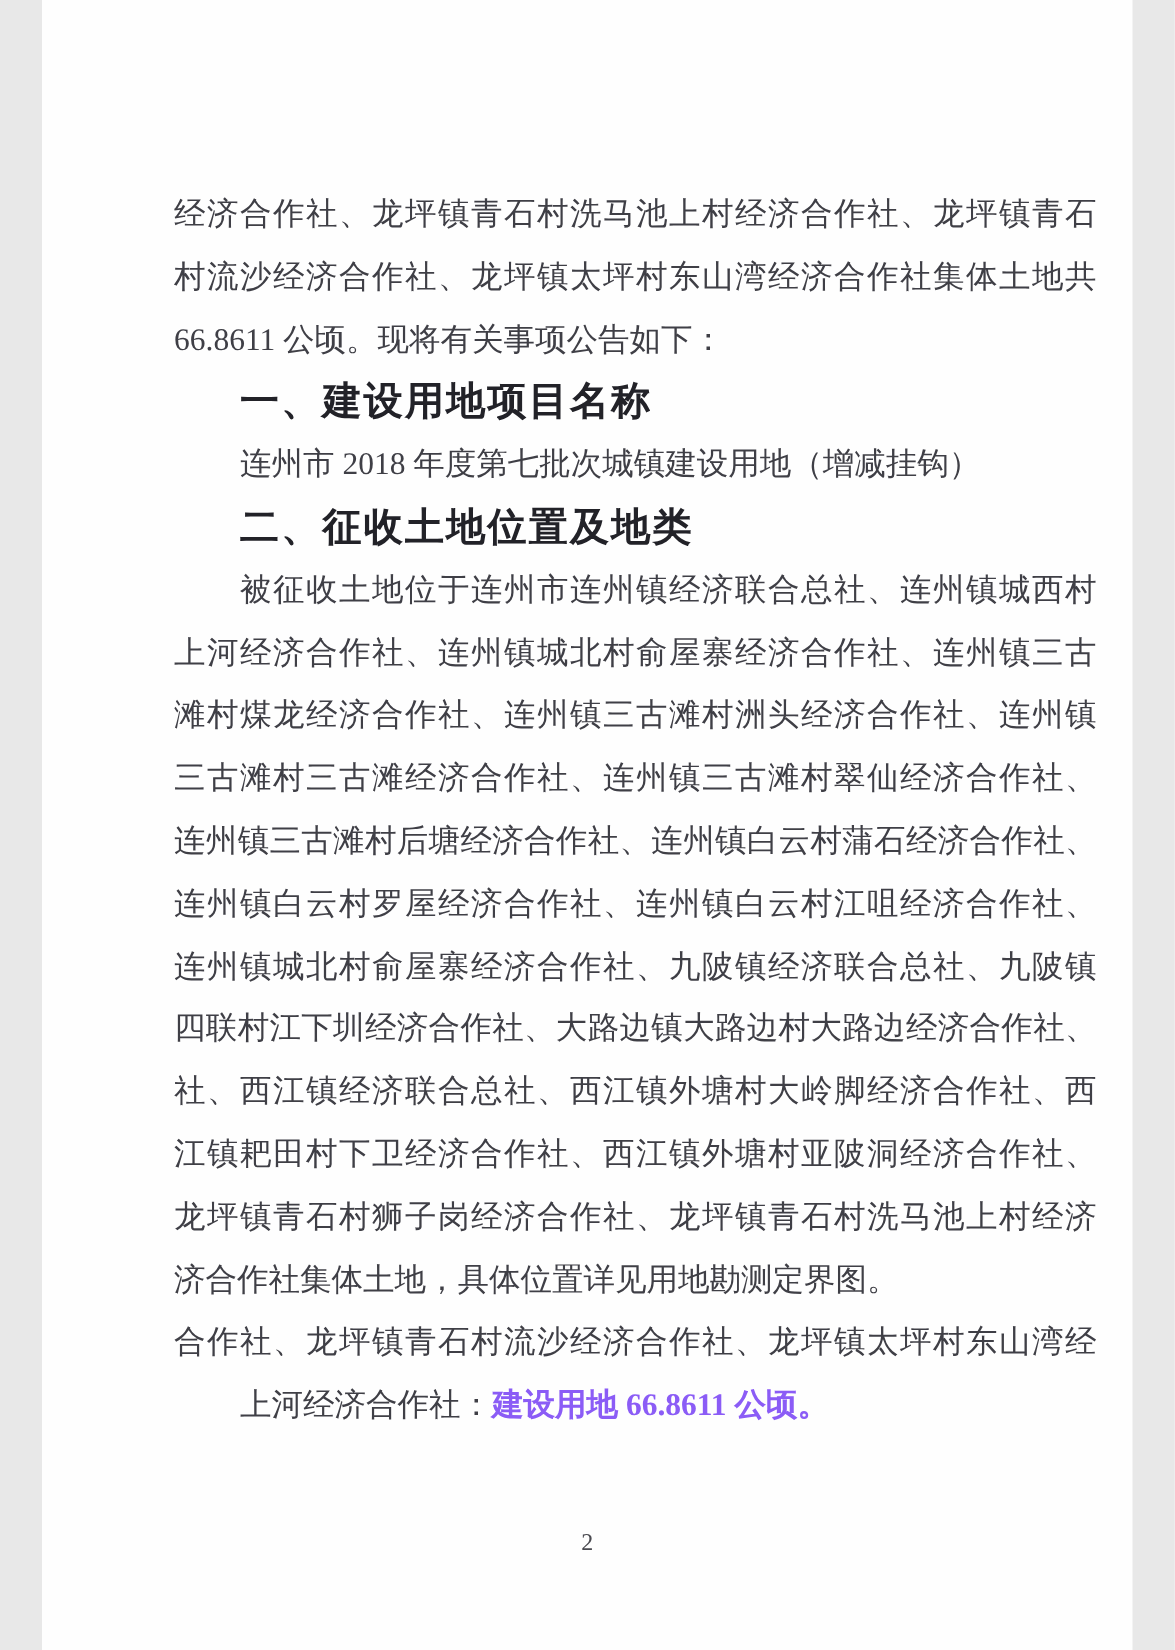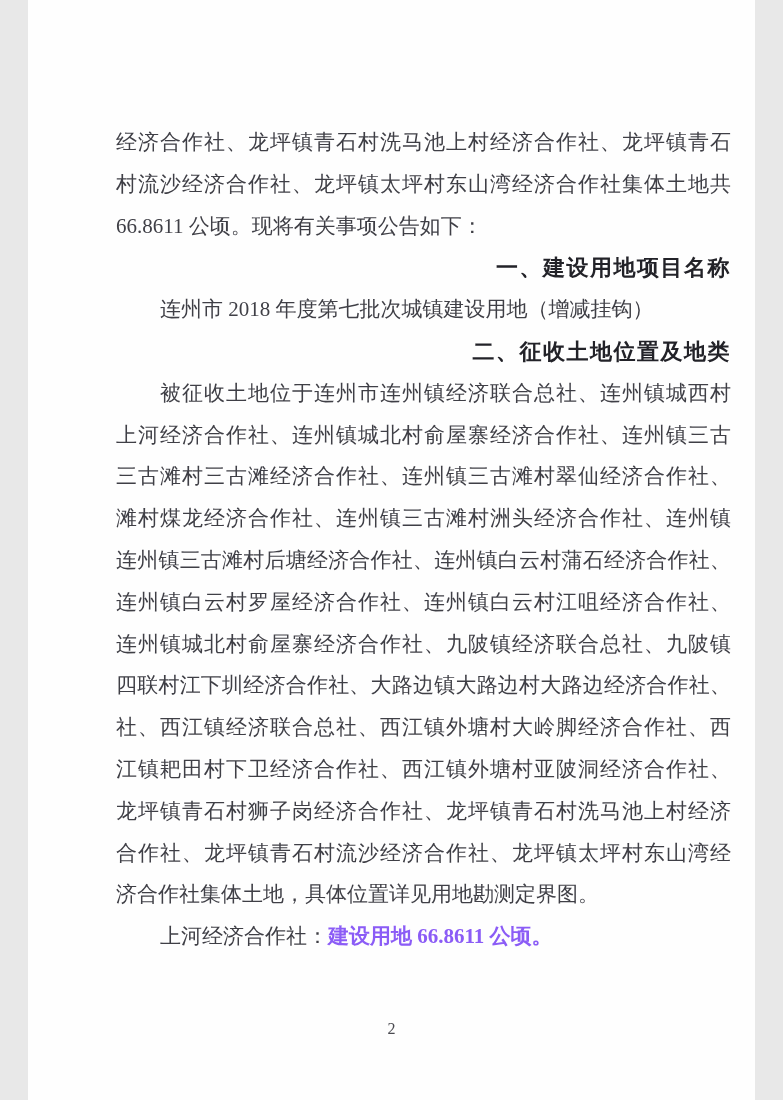--- a/index.html
+++ b/index.html
@@ -36,23 +36,22 @@
   .left {
     text-align: left;
   }
   .indent {
     padding-left: 44px;
   }
   .heading {
     font-family: "Liberation Sans", sans-serif;
     font-weight: bold;
     color: #222228;
-    font-size: 22px;
+    font-size: 26px;
     letter-spacing: 1.5px;
-    text-align: right;
   }
   .b {
     font-weight: bold;
     color: #8b5cf6;
   }
   .pagenum {
     position: absolute;
     left: 0;
     right: 0;
     top: 1020px;
@@ -89,31 +88,31 @@
 <div class="page">
   <div class="content">
     <div class="ln just">经济合作社、龙坪镇青石村洗马池上村经济合作社、龙坪镇青石</div>
     <div class="ln just">村流沙经济合作社、龙坪镇太坪村东山湾经济合作社集体土地共</div>
     <div class="ln left">66.8611 公顷。现将有关事项公告如下：</div>
     <div class="ln indent heading">一、建设用地项目名称</div>
     <div class="ln indent left">连州市 2018 年度第七批次城镇建设用地（增减挂钩）</div>
     <div class="ln indent heading">二、征收土地位置及地类</div>
     <div class="ln indent just">被征收土地位于连州市连州镇经济联合总社、连州镇城西村</div>
     <div class="ln just">上河经济合作社、连州镇城北村俞屋寨经济合作社、连州镇三古</div>
+    <div class="ln just">滩村煤龙经济合作社、连州镇三古滩村洲头经济合作社、连州镇</div>
     <div class="ln just">三古滩村三古滩经济合作社、连州镇三古滩村翠仙经济合作社、</div>
-    <div class="ln just">滩村煤龙经济合作社、连州镇三古滩村洲头经济合作社、连州镇</div>
     <div class="ln just">连州镇三古滩村后塘经济合作社、连州镇白云村蒲石经济合作社、</div>
     <div class="ln just">连州镇白云村罗屋经济合作社、连州镇白云村江咀经济合作社、</div>
     <div class="ln just">连州镇城北村俞屋寨经济合作社、九陂镇经济联合总社、九陂镇</div>
     <div class="ln just">四联村江下圳经济合作社、大路边镇大路边村大路边经济合作社、</div>
     <div class="ln just">社、西江镇经济联合总社、西江镇外塘村大岭脚经济合作社、西</div>
     <div class="ln just">江镇耙田村下卫经济合作社、西江镇外塘村亚陂洞经济合作社、</div>
     <div class="ln just">龙坪镇青石村狮子岗经济合作社、龙坪镇青石村洗马池上村经济</div>
+    <div class="ln left">济合作社集体土地，具体位置详见用地勘测定界图。</div>
     <div class="ln just">合作社、龙坪镇青石村流沙经济合作社、龙坪镇太坪村东山湾经</div>
-    <div class="ln left">济合作社集体土地，具体位置详见用地勘测定界图。</div>
     <div class="ln indent left">
       <span>上河经济合作社：</span><span class="b">建设用地 66.8611 公顷。</span>
     </div>
   </div>
 
   <div class="pagenum">2</div>
 
   <div class="speck speck1"></div>
   <div class="speck speck2"></div>
 </div>

